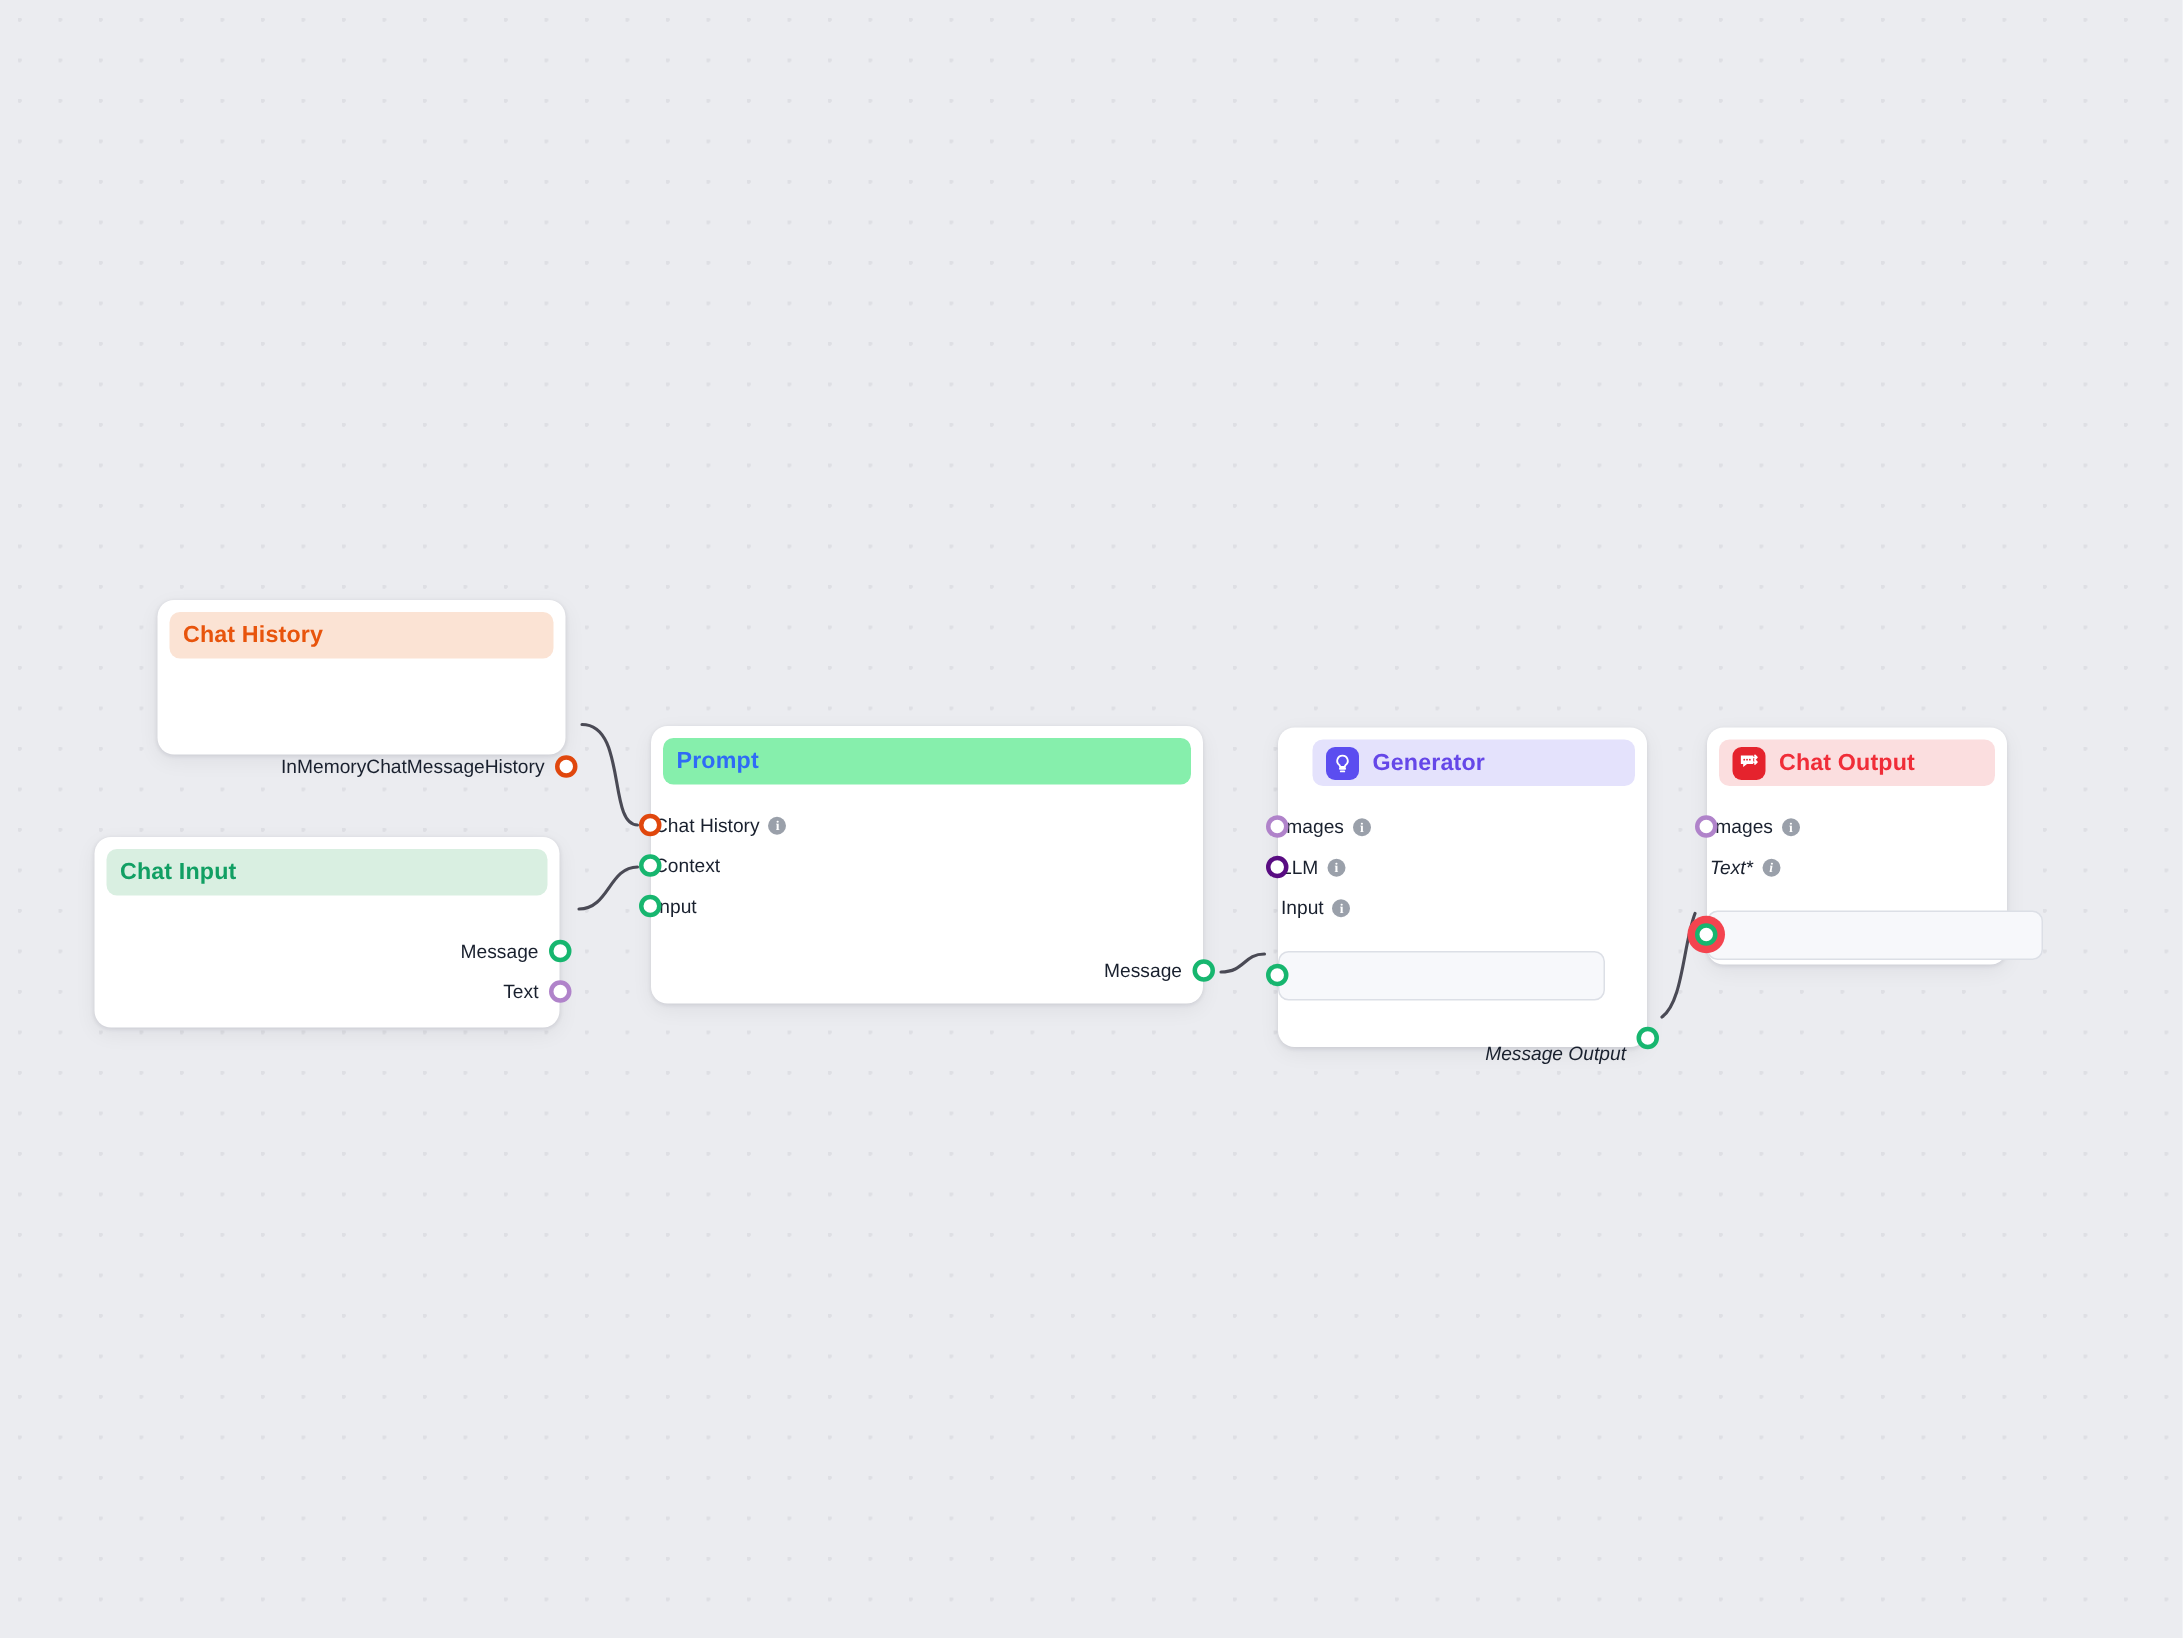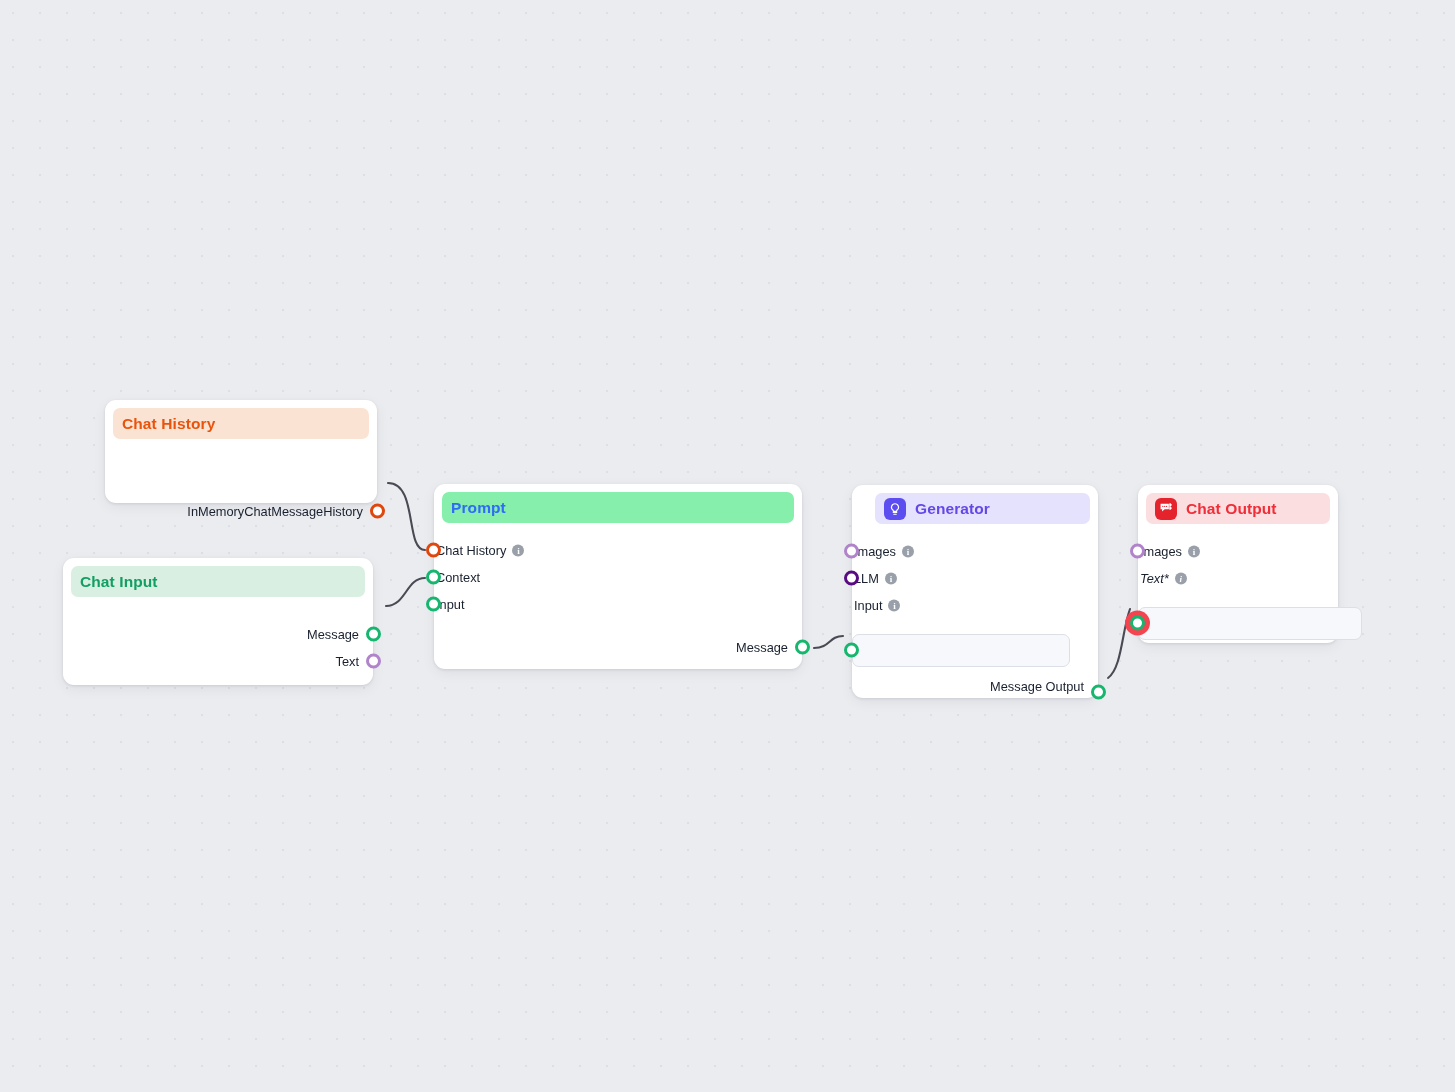--- a/index.html
+++ b/index.html
@@ -256,21 +256,21 @@
         <span class="info-icon">i</span>
       </div>
 
       <div class="row" style="left:2px; top:81px; transform:translateY(-50%);">
         <span>Input</span>
         <span class="info-icon">i</span>
       </div>
       <div class="port p-green" style="left:-8px; top:126px; transform:translateY(-50%);"></div>
       <input class="field" type="text" style="left: 0px; top: 110px; width: 218px; height: 33px;" placeholder="">
 
-      <div class="row-right" style="right:14px; top:162px; transform:translateY(-50%);">
+      <div class="row-right" style="right:14px; top:178px; transform:translateY(-50%);font-style:italic;">
         <span>Message Output</span>
       </div>
       <div class="port p-green" style="right:-8px; top:168px; transform:translateY(-50%);"></div>
     </div>
   </div>
 
   <div class="node" style="left:1138px; top:485px; width:200px; height:158px;">
     <div class="node-header hdr-red">
       <span class="hdr-icon ic-red">
         <svg width="15" height="15" viewBox="0 0 24 24">

